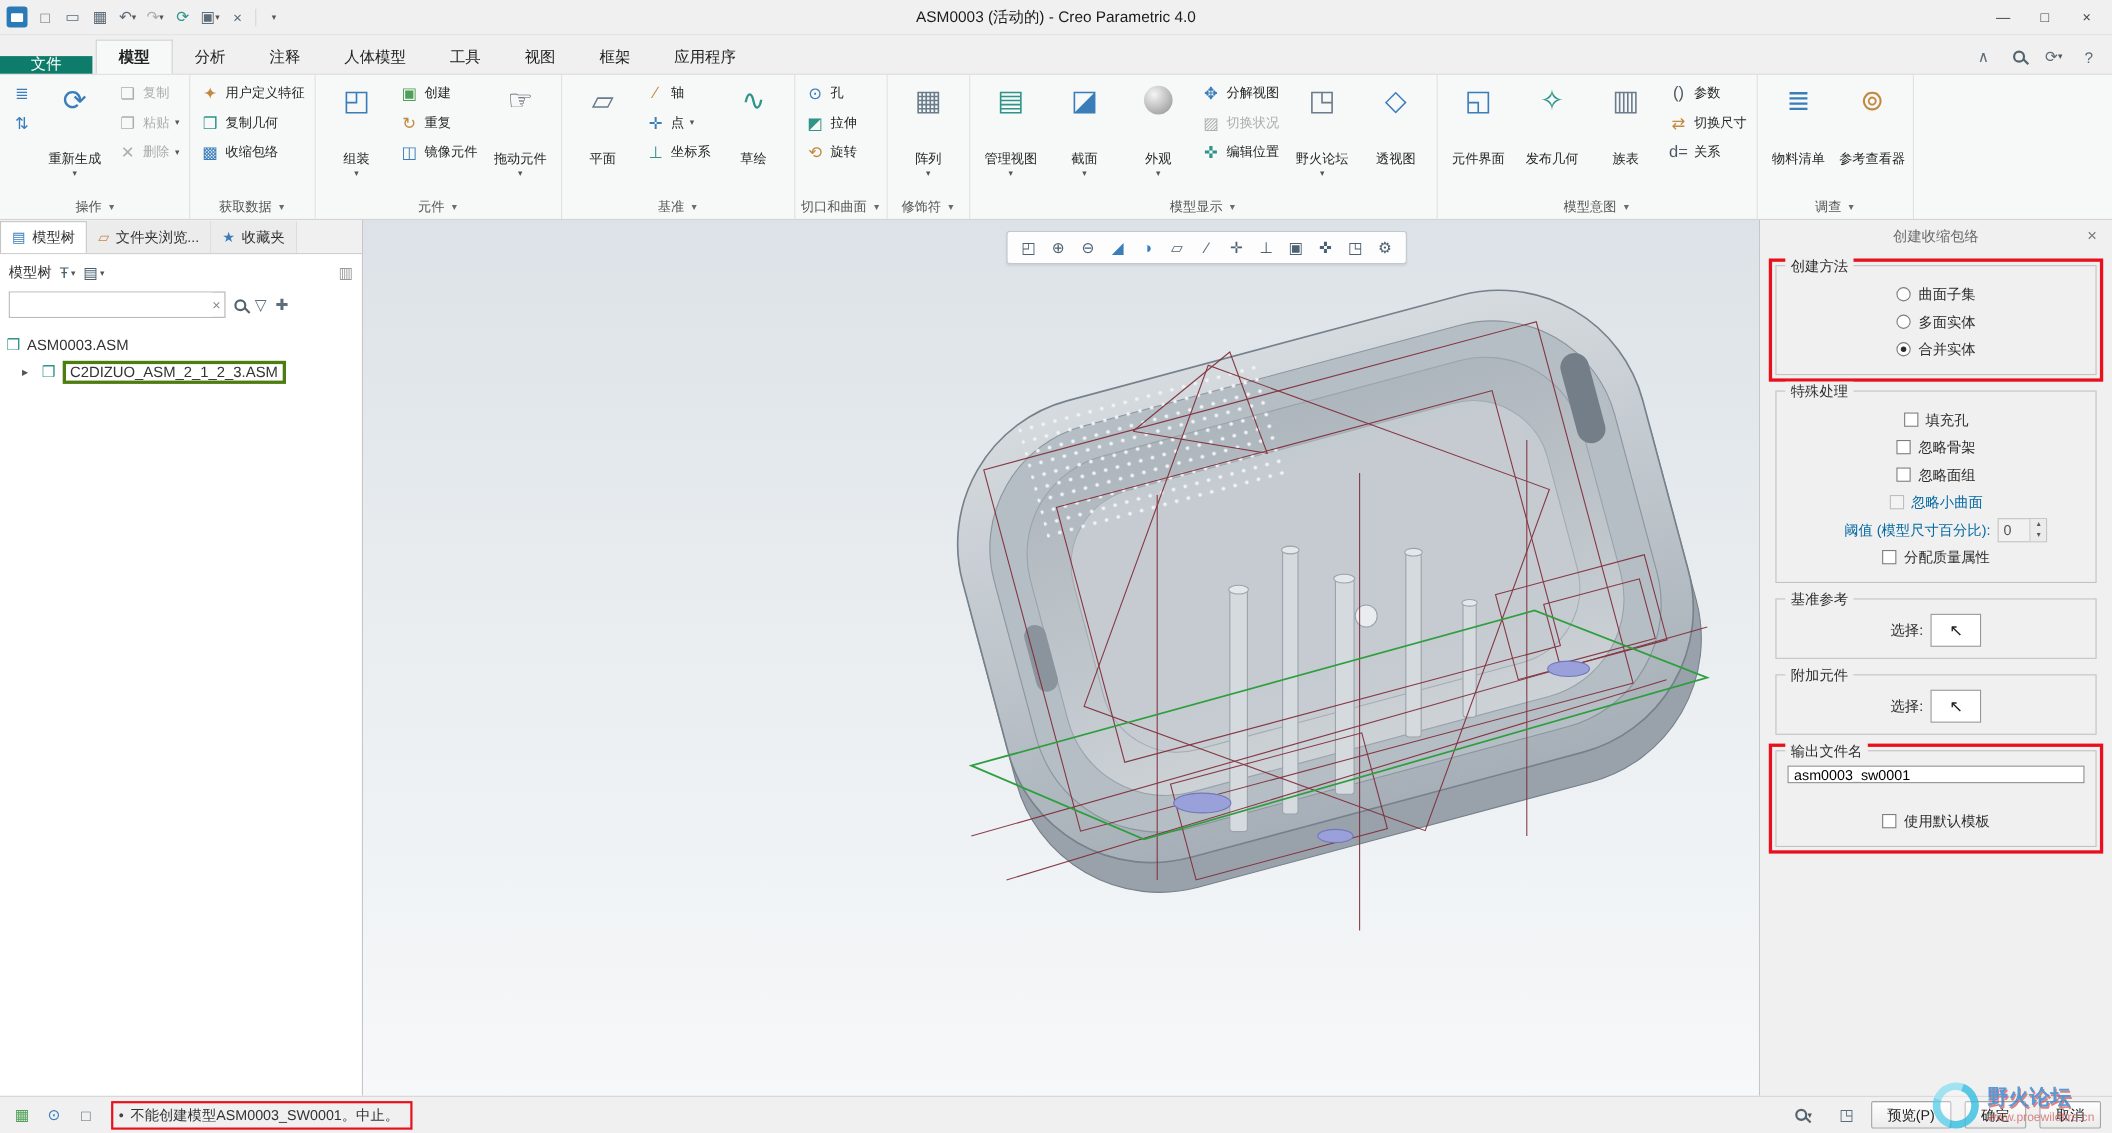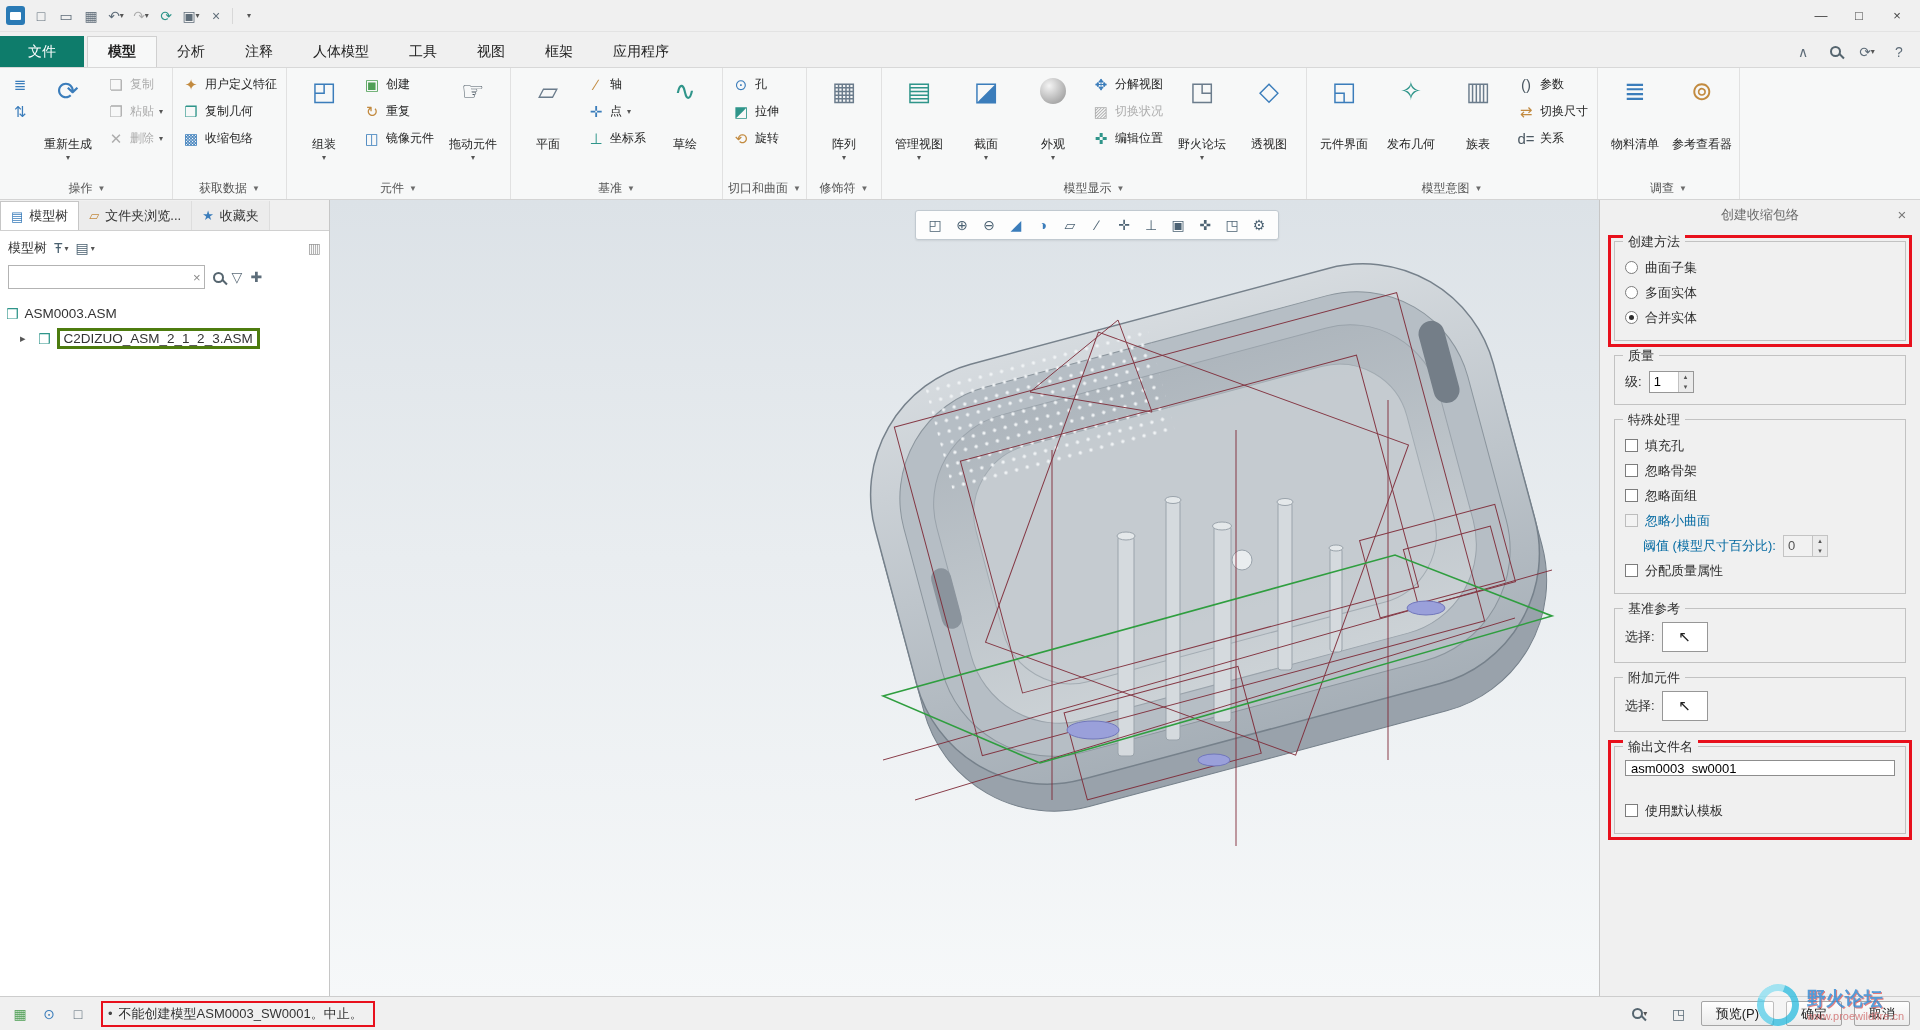--- a/index.html
+++ b/index.html
@@ -14,21 +14,21 @@
 .appicon::after{content:"";width:11px;height:8px;background:#fff;border-radius:1px;}
 .qbtn{min-width:18px;height:22px;display:flex;align-items:center;justify-content:center;color:#5f6d79;font-size:14px;}
 .qbtn.dis{color:#b3b3b3;}
 .qsep{width:1px;height:16px;background:#d8d8d8;}
 .title{position:absolute;left:0;right:0;text-align:center;font-size:14px;color:#1c1c1c;pointer-events:none;}
 .wincontrols{margin-left:auto;display:flex;gap:4px;z-index:2;}
 .winbtn{width:34px;height:24px;display:flex;align-items:center;justify-content:center;color:#444;font-size:13px;}
 
 
 .tabrow{height:36px;background:#f0f0f0;display:flex;align-items:flex-end;border-bottom:1px solid #d8d8d8;}
-.tab-file{background:#0e7c6b;color:#fff;padding:0 28px;height:31px;display:flex;align-items:center;font-size:14px;margin-right:3px;}
+.tab-file{background:#0e7c6b;color:#fff;padding:0 28px;height:16px;display:flex;align-items:center;font-size:14px;margin-right:3px;}
 .tab{padding:0 20px;height:31px;display:flex;align-items:center;font-size:14px;color:#222;}
 .tab.active{background:#f7f8f8;border:1px solid #d0d0d0;border-bottom:none;font-weight:bold;}
 .tabrow-right{margin-left:auto;display:flex;align-items:center;gap:14px;padding:0 12px;height:31px;color:#53606b;font-size:13px;}
 
 
 .ribbon{height:132px;background:#f7f8f8;border-bottom:1px solid #d4d4d4;display:flex;align-items:stretch;padding:0 2px;}
 .rgroup{display:flex;flex-direction:column;border-right:1px solid #e1e1e1;padding:2px 5px 0;}
 .rbody{flex:1;display:flex;align-items:flex-start;gap:3px;}
 .rlabel{height:22px;display:flex;align-items:center;justify-content:center;gap:5px;font-size:12px;color:#555;}
 .gcaret{font-size:8px;color:#6b6b6b;}
@@ -74,21 +74,21 @@
 .rightpanel{width:321px;background:#f0f0f0;border-left:1px solid #c6c6c6;display:flex;flex-direction:column;font-size:13px;}
 .dlghdr{height:30px;display:flex;align-items:center;justify-content:center;color:#6a6a6a;position:relative;flex:0 0 auto;}
 .dlgclose{position:absolute;right:8px;top:4px;width:20px;height:20px;display:flex;align-items:center;justify-content:center;color:#777;font-size:15px;}
 .grp{border:1px solid #c2c2c2;margin:11px 14px 3px;padding:13px 10px 10px;position:relative;}
 .grp .glabel{position:absolute;top:-9px;left:8px;background:#f0f0f0;padding:0 5px;color:#2f2f2f;}
 .annot{outline:3px solid #e8101c;outline-offset:3px;}
 .radio{width:13px;height:13px;border:1px solid #7c7c7c;border-radius:50%;background:#fff;position:relative;display:inline-block;flex:0 0 auto;}
 .radio.sel::after{content:"";position:absolute;inset:3px;background:#2d2d2d;border-radius:50%;}
 .cb{width:13px;height:13px;border:1px solid #7c7c7c;background:#fff;display:inline-block;flex:0 0 auto;}
 .cb.disab{border-color:#bdbdbd;background:#f3f3f3;}
-.drow{display:flex;align-items:center;gap:7px;min-height:25px;}
+.drow{display:flex;align-items:center;gap:7px;min-height:25px;justify-content:center;}
 .dtext{color:#2d2d2d;}
 .distext{color:#0369a1;}
 .spin{display:inline-flex;border:1px solid #979797;background:#fff;height:22px;}
 .spin input{width:28px;border:none;outline:none;padding:0 4px;font:inherit;background:transparent;}
 .spin.disab{background:#f1f1f1;border-color:#c4c4c4;color:#9f9f9f;}
 .spinbtns{display:flex;flex-direction:column;border-left:1px solid #c2c2c2;}
 .spinbtns span{font-size:7px;line-height:10px;width:14px;text-align:center;color:#555;background:#ebebeb;}
 .selbtn{width:46px;height:30px;background:#fff;border:1px solid #979797;display:flex;align-items:center;justify-content:center;font-size:15px;color:#222;}
 .txt{width:100%;height:16px;border:1px solid #8d8d8d;padding:0 5px;font:inherit;background:#fff;}
 
@@ -139,20 +139,21 @@
         <span class="caret">▾</span>
       </button>
     <button class="qbtn">
         <span>×</span>
       </button>
     <span class="qsep"></span>
     <button class="qbtn">
         <span class="caret">▾</span>
       </button>
   </div>
+  <div class="title">ASM0003 (活动的) - Creo Parametric 4.0</div>
   <div class="wincontrols">
     <button class="winbtn">—</button>
     <button class="winbtn">□</button>
     <button class="winbtn">×</button>
   </div>
 </div>
 
 <div class="tabrow">
   <div class="tab-file">文件</div>
   <div class="tab active">模型</div>
@@ -630,33 +631,20 @@
       <div class="drow">
           <span class="radio"></span>
           <span class="dtext">多面实体</span>
         </div>
       <div class="drow">
           <span class="radio sel"></span>
           <span class="dtext">合并实体</span>
         </div>
     </div>
 
-    <div class="grp">
-      <span class="glabel">质量</span>
-      <div class="drow">
-        <span class="dtext">级:</span>
-        <span class="spin">
-          <input type="text" value="1" style="">
-          <span class="spinbtns">
-              <span>▴</span>
-              <span>▾</span>
-            </span>
-        </span>
-      </div>
-    </div>
 
     <div class="grp">
       <span class="glabel">特殊处理</span>
       <div class="drow">
           <span class="cb"></span>
           <span class="dtext">填充孔</span>
         </div>
       <div class="drow">
           <span class="cb"></span>
           <span class="dtext">忽略骨架</span>

